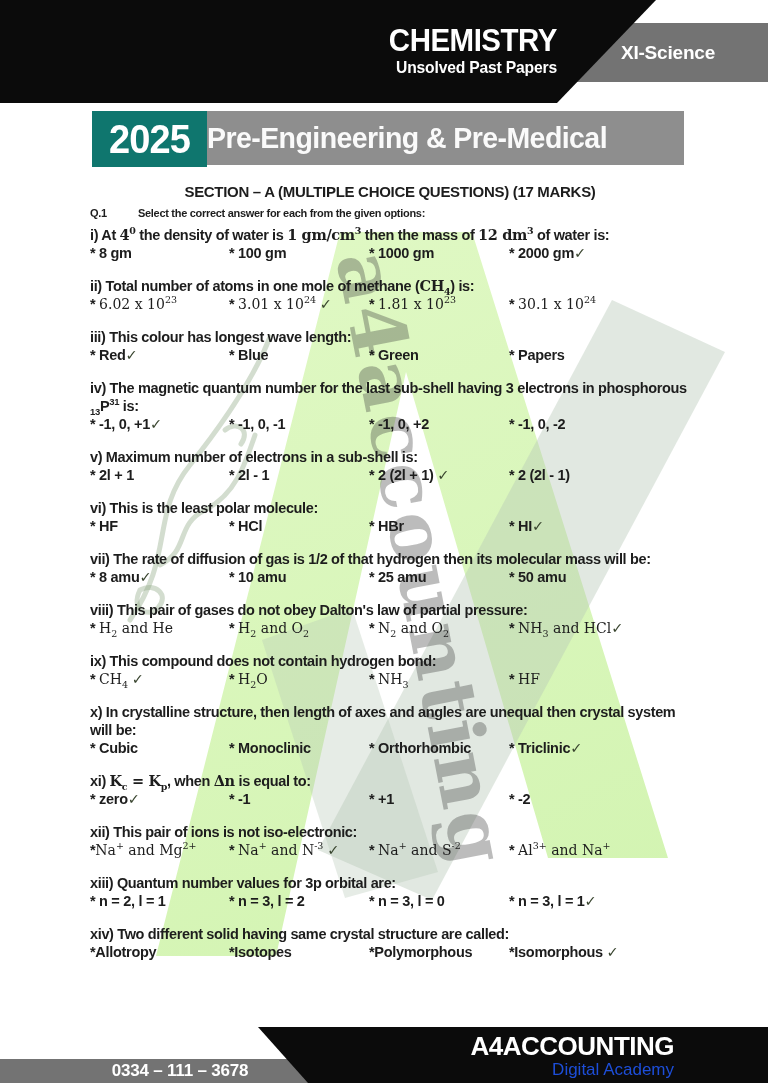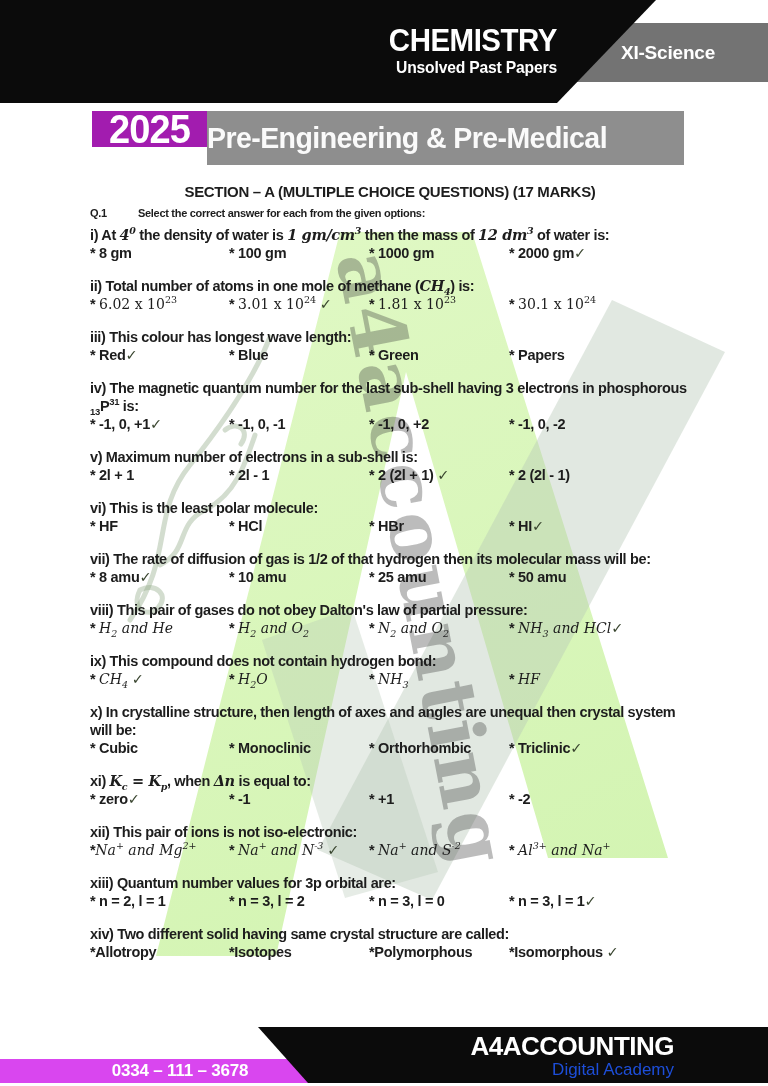--- a/index.html
+++ b/index.html
@@ -11,21 +11,21 @@
            display:flex;align-items:center;justify-content:center;padding-left:48px;box-sizing:border-box;}
   .hdr-badge{color:#fff;font-size:19px;font-weight:700;letter-spacing:-0.2px;}
   .hdr-black{position:absolute;left:0;top:0;width:768px;height:103px;background:#0b0b0b;
              clip-path:polygon(0 0,656px 0,557px 103px,0 103px);}
   .hdr-titlebox{position:absolute;top:24px;right:211px;text-align:right;color:#fff;}
   .hdr-title{font-size:31px;font-weight:700;line-height:33px;letter-spacing:-0.5px;transform:scaleX(.95);transform-origin:right center;}
   .hdr-sub{font-size:16.5px;font-weight:700;line-height:21px;letter-spacing:-0.2px;transform:scaleX(.95);transform-origin:right center;}
   .band-gray{position:absolute;left:207px;top:111px;width:477px;height:54px;background:#8e8e8e;
              display:flex;align-items:center;box-sizing:border-box;}
   .band-label{color:#fafafa;font-size:30px;font-weight:700;letter-spacing:-0.6px;transform:scaleX(.95);transform-origin:left center;white-space:nowrap;}
-  .band-year{position:absolute;left:92px;top:111px;width:115px;height:36px;background:#a21caf;
+  .band-year{position:absolute;left:92px;top:111px;width:115px;height:56px;background:#0f766e;
              display:flex;align-items:center;justify-content:center;}
   .band-year span{color:#fff;font-size:40px;font-weight:700;letter-spacing:-1px;transform:scaleX(.95);}
 
   
   .wm-lambda{position:absolute;inset:0;
      clip-path:polygon(340px 232px,472px 232px,668px 858px,548px 858px,406px 372px,276px 956px,156px 956px);
      background:linear-gradient(155deg,rgba(213,247,172,.62),rgba(168,233,105,.55));}
   .wm-band{position:absolute;inset:0;
      clip-path:polygon(612px 300px,725px 352px,432px 900px,318px 850px);
      background:rgba(183,199,183,.42);}
@@ -39,29 +39,29 @@
 
   
   .content{position:absolute;left:90px;top:182px;width:600px;color:#1d1d1d;}
   .sec-title{text-align:center;font-size:15px;font-weight:700;letter-spacing:-0.3px;line-height:19px;margin-bottom:3px;}
   .q1-line{display:flex;font-size:11px;font-weight:700;line-height:19px;letter-spacing:-0.3px;margin-bottom:3px;}
   .q1-label{width:48px;flex:none;}
   .qb{margin-bottom:15px;}
   .qt{font-size:14.5px;font-weight:700;line-height:18px;letter-spacing:-0.35px;}
   .opts{display:grid;grid-template-columns:139px 140px 140px 1fr;font-size:14.5px;font-weight:700;
         line-height:18px;letter-spacing:-0.3px;}
-  .mi{font-family:"DejaVu Serif",serif;font-style:italic;}
+  .mi{font-family:"DejaVu Serif",serif;}
   .mu{font-family:"DejaVu Serif",serif;}
   .opt .mi,.opt .mu{font-weight:400;font-size:14px;letter-spacing:0;}
   .qt .mi,.qt .mu{font-weight:700;}
   sup,sub{font-size:9.5px;line-height:0;}
   .ck{color:#39452f;font-weight:700;font-family:"DejaVu Sans",sans-serif;}
 
   
-  .ftr-red{position:absolute;left:0;top:1059px;width:315px;height:24px;background:#d946ef;
+  .ftr-red{position:absolute;left:0;top:1059px;width:315px;height:24px;background:#737373;
            display:flex;align-items:center;justify-content:center;padding-left:45px;box-sizing:border-box;}
   .ftr-phone{color:#fff;font-size:17px;font-weight:700;letter-spacing:-0.2px;}
   .ftr-black{position:absolute;left:0;top:1027px;width:768px;height:56px;background:#0b0b0b;
              clip-path:polygon(258px 0,768px 0,768px 56px,308px 56px);}
   .ftr-brandbox{position:absolute;top:1033px;right:94px;text-align:right;color:#fff;}
   .ftr-brand{font-size:26px;font-weight:700;line-height:27px;letter-spacing:-0.5px;}
   .ftr-tag{font-size:17px;font-weight:400;line-height:20px;color:#1d4ed8;}
 </style>
 </head>
 <body>

